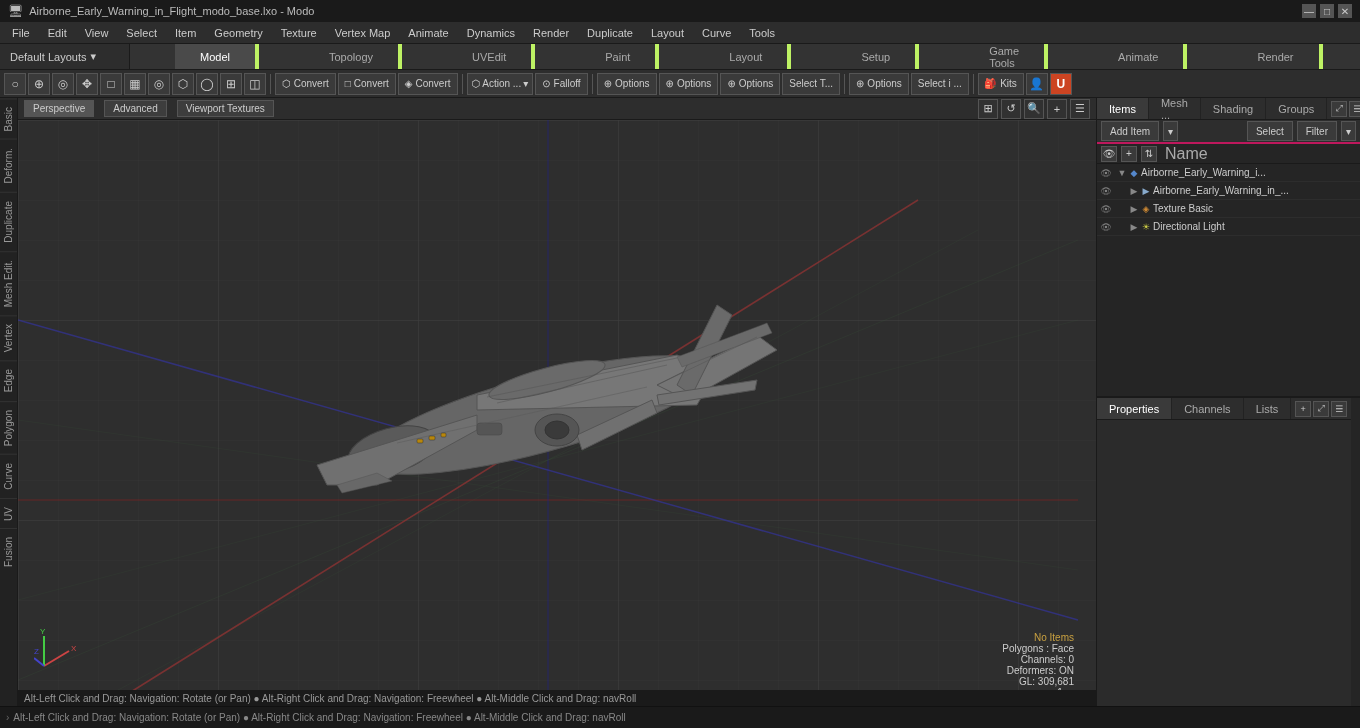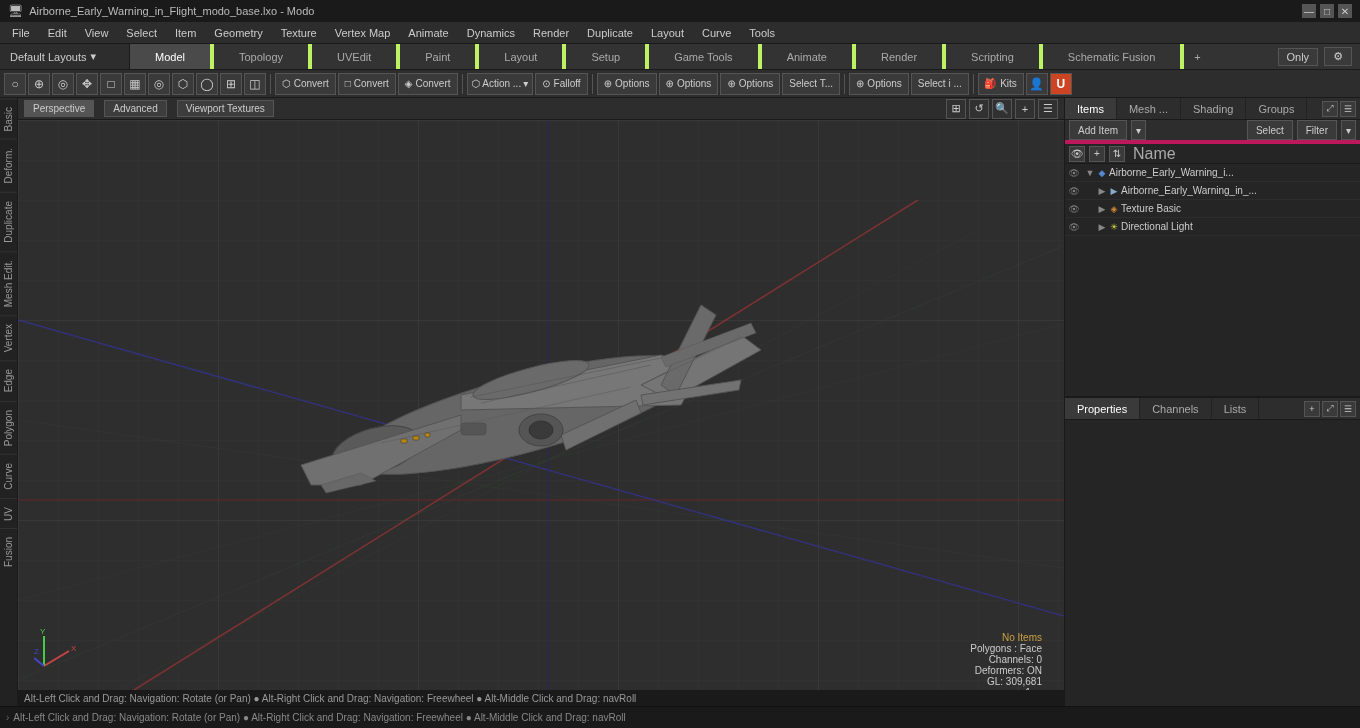--- a/index.html
+++ b/index.html
@@ -37,20 +37,21 @@
       font-size: 11px;
     }
 
     
     #tabbar {
       height: 26px;
       background: #333;
       display: flex;
       align-items: stretch;
       border-bottom: 1px solid #1a1a1a;
+      gap: 45px;
     }
     #layouts-dropdown {
       background: #2d2d2d;
       border-right: 1px solid #1a1a1a;
       padding: 0 10px;
       display: flex;
       align-items: center;
       gap: 4px;
       color: #ccc;
       font-size: 11px;
@@ -244,21 +245,21 @@
       color: #ccc;
       font-size: 11px;
       cursor: pointer;
       display: flex;
       align-items: center;
       justify-content: center;
     }
 
     
     #right-panel {
-      width: 296px;
+      width: 264px;
       display: flex;
       flex-direction: column;
       background: #2b2b2b;
       border-left: 1px solid #1a1a1a;
     }
     #right-panel-top {
       flex: 1;
       display: flex;
       flex-direction: column;
     }
@@ -288,21 +289,21 @@
     }
     .rpanel-ctrl { width: 16px; height: 16px; background: #3a3a3a; border: 1px solid #555; cursor: pointer; display: flex; align-items: center; justify-content: center; font-size: 9px; color: #ccc; }
     
     #items-toolbar {
       height: 24px;
       background: #2d2d2d;
       display: flex;
       align-items: center;
       padding: 0 4px;
       gap: 4px;
-      border-bottom: 4px solid #be185d;
+      border-bottom: 2px solid #be185d;
     }
     .items-tb-btn {
       height: 20px;
       padding: 0 8px;
       background: #3a3a3a;
       border: 1px solid #555;
       color: #ccc;
       font-size: 10px;
       cursor: pointer;
     }
@@ -348,21 +349,21 @@
     .items-indent { display: inline-block; }
     .items-expand { width: 10px; height: 14px; display: flex; align-items: center; justify-content: center; font-size: 9px; color: #888; cursor: pointer; }
     .items-icon { width: 14px; height: 14px; display: flex; align-items: center; justify-content: center; font-size: 9px; }
     .items-label { flex: 1; font-size: 10px; color: #ccc; white-space: nowrap; overflow: hidden; text-overflow: ellipsis; }
 
     
     #right-panel-bottom {
       height: 310px;
       border-top: 2px solid #1a1a1a;
       display: flex;
-      flex-direction: column;
+      flex-direction: row;
     }
     #properties-tabs {
       height: 22px;
       background: #2d2d2d;
       display: flex;
       align-items: stretch;
       border-bottom: 1px solid #1a1a1a;
     }
     .prop-tab {
       padding: 0 12px;

